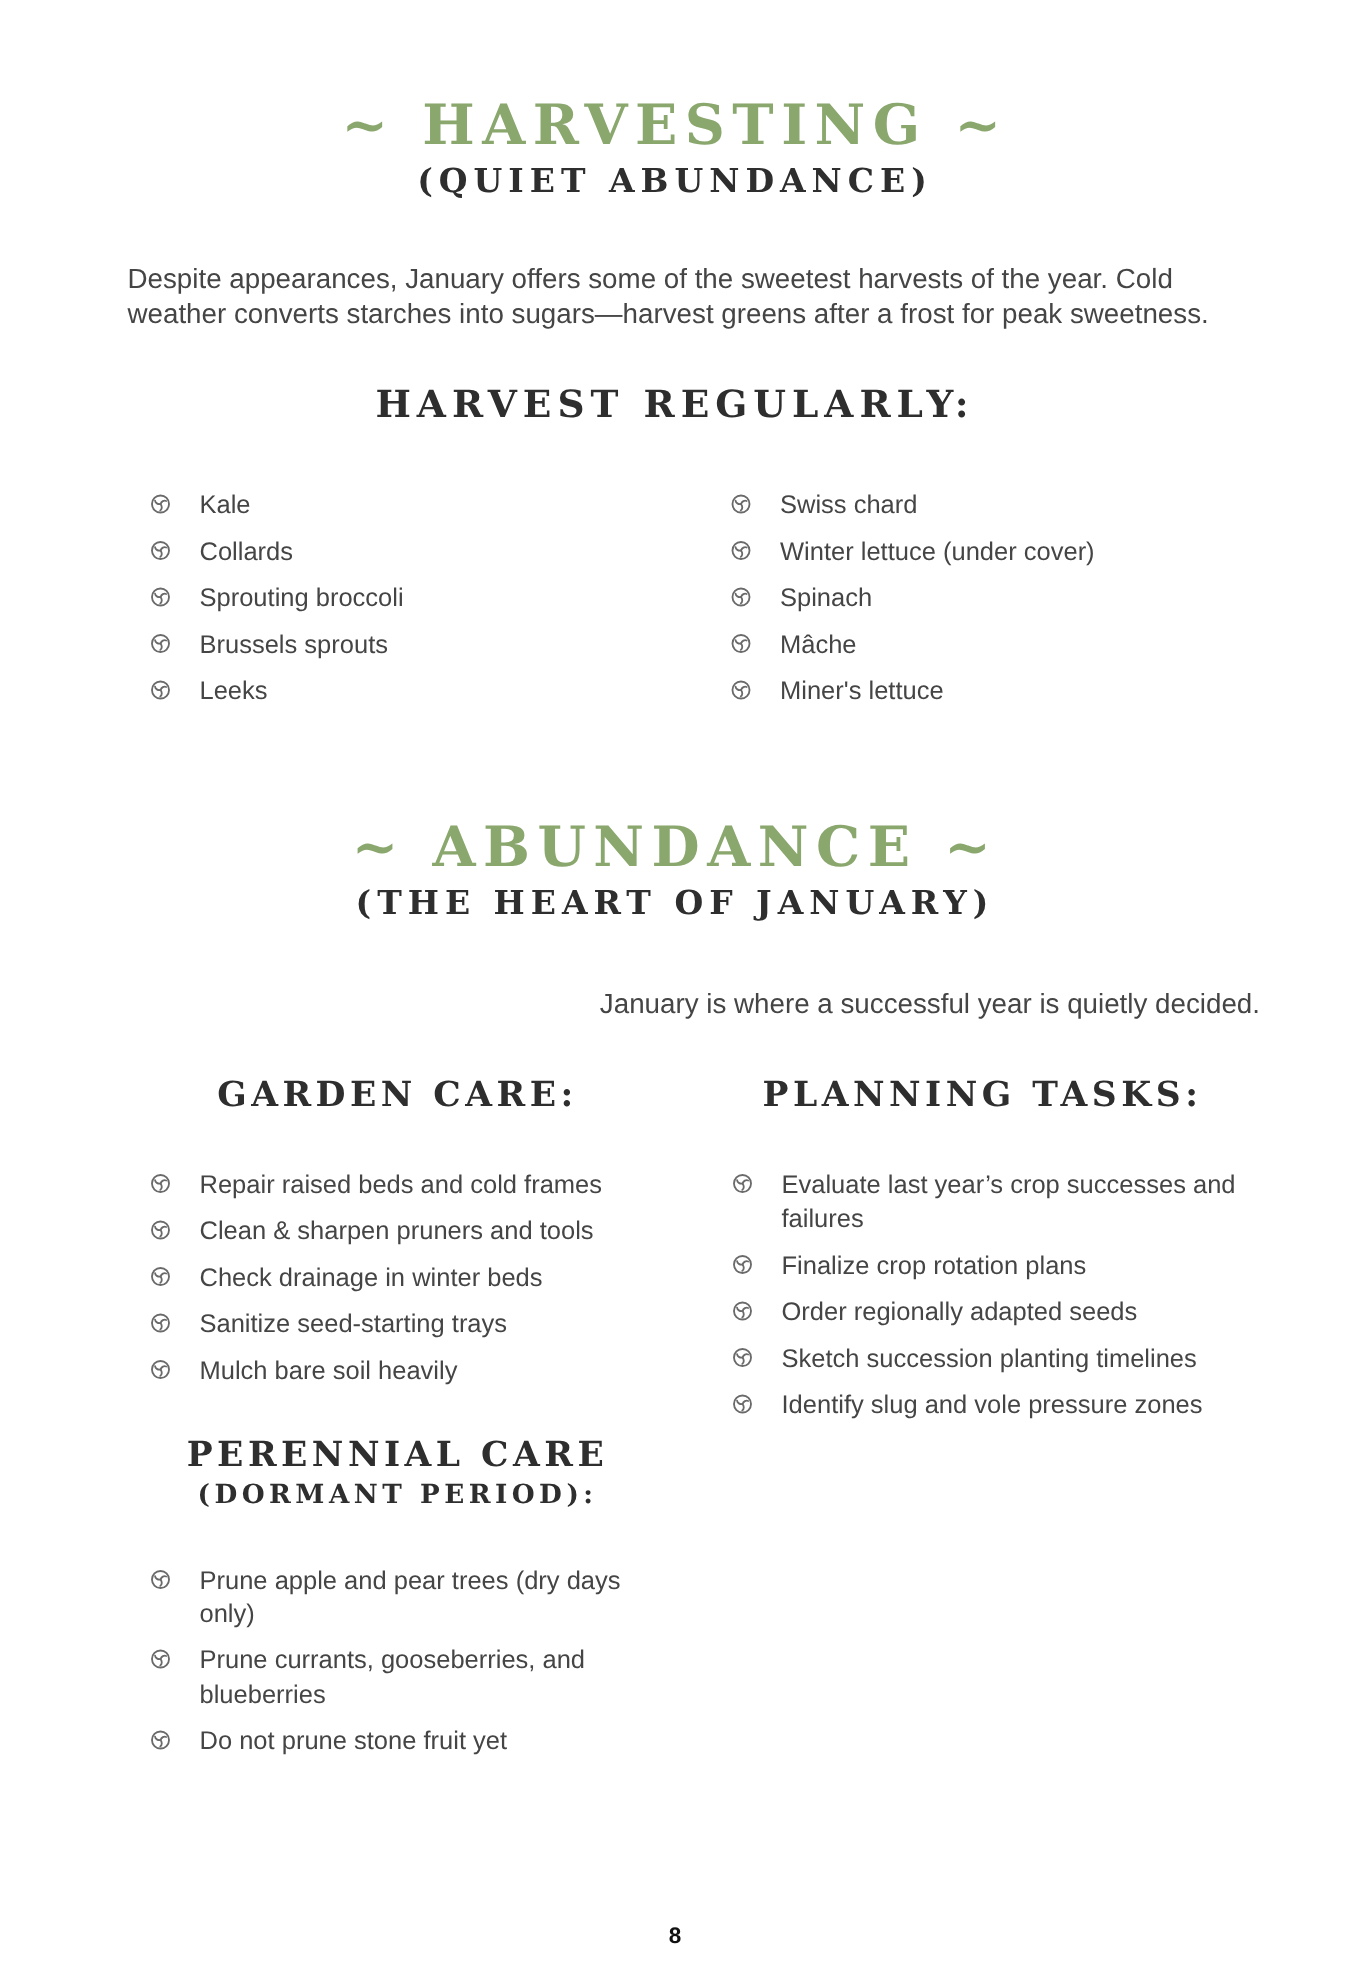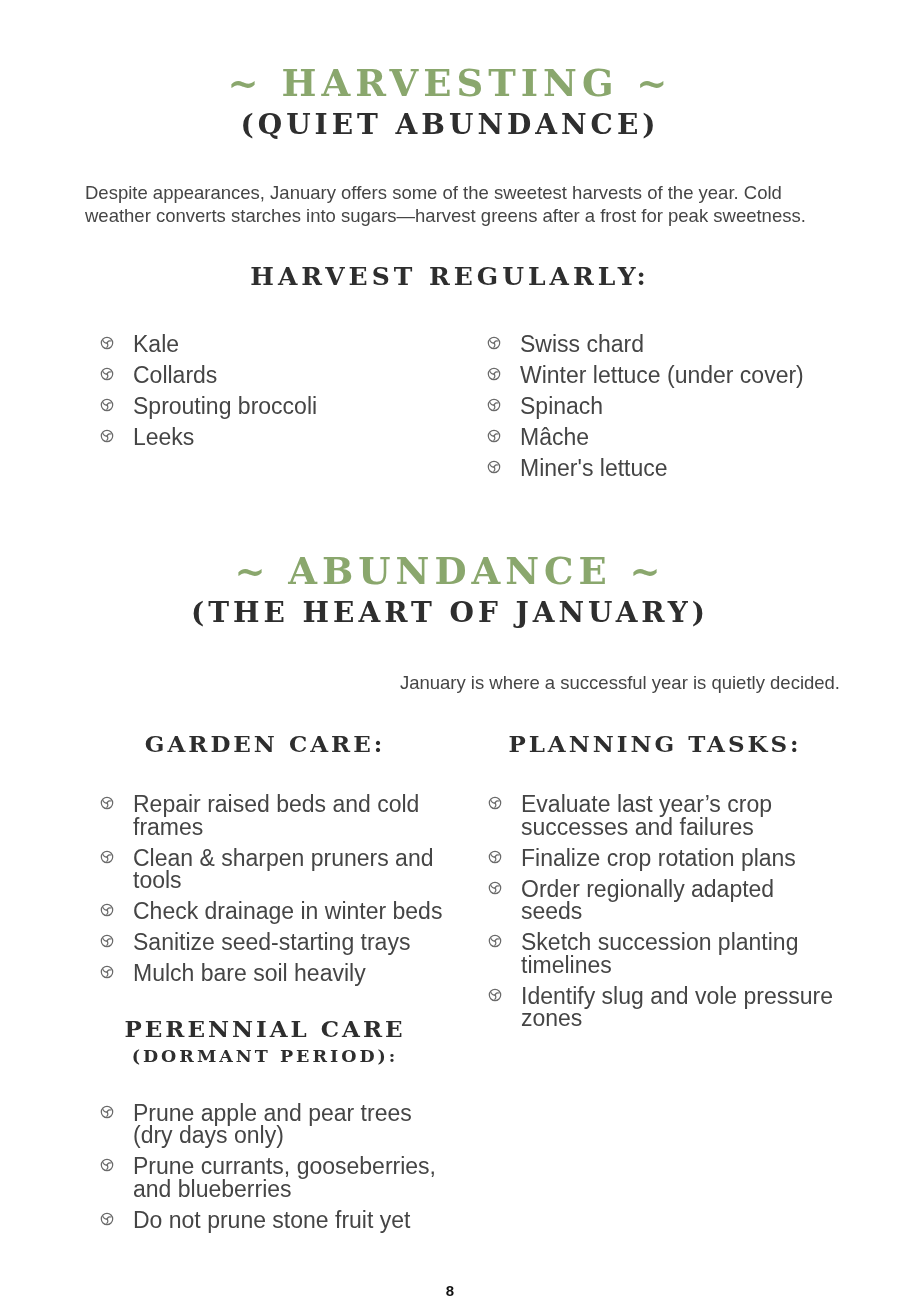--- a/index.html
+++ b/index.html
@@ -22,21 +22,21 @@
     text-align: center;
     margin: 0;
   }
   .sec-title {
     font-size: 37px;
     line-height: 1.05;
     letter-spacing: 5px;
     color: #8aa76d;
   }
   .sec-subtitle {
-    font-size: 28px;
+    font-size: 22px;
     letter-spacing: 4px;
     color: #2e2e2e;
     margin-top: 5px;
   }
   .intro {
     margin: 40px 50px 0 85px;
     font-size: 18.5px;
     line-height: 23.5px;
     color: #454545;
   }
@@ -46,21 +46,21 @@
     letter-spacing: 4px;
     color: #2e2e2e;
     margin-top: 34px;
   }
   
   ul.blist { list-style: none; margin: 0; padding: 0; }
   ul.blist li {
     display: flex;
     align-items: flex-start;
     gap: 19px;
-    font-size: 23px;
+    font-size: 17px;
     line-height: 22.5px;
     color: #454545;
     margin-bottom: 8.5px;
   }
   .bullet { flex: 0 0 auto; display: inline-block; width: 14px; height: 14px; margin-top: 3px; }
   .bullet svg { display: block; width: 14px; height: 14px; }
   
   .harvest-cols {
     display: grid;
     grid-template-columns: 387px 1fr;
@@ -159,20 +159,33 @@
           <span class="bullet">
             <svg viewBox="0 0 16 16" aria-hidden="true">
               <circle cx="8" cy="8" r="6.5" fill="none" stroke="#6a6a6a" stroke-width="1.4"></circle>
               <g fill="none" stroke="#6a6a6a" stroke-width="1.4" stroke-linecap="round">
                 <path d="M8 8 C 8.8 6 10.6 5 12.3 5.7"></path>
                 <path d="M8 8 C 8.8 6 10.6 5 12.3 5.7" transform="rotate(120 8 8)"></path>
                 <path d="M8 8 C 8.8 6 10.6 5 12.3 5.7" transform="rotate(240 8 8)"></path>
               </g>
             </svg>
           </span>
+          <span>Brussels sprouts</span>
+        </li>
+      <li>
+          <span class="bullet">
+            <svg viewBox="0 0 16 16" aria-hidden="true">
+              <circle cx="8" cy="8" r="6.5" fill="none" stroke="#6a6a6a" stroke-width="1.4"></circle>
+              <g fill="none" stroke="#6a6a6a" stroke-width="1.4" stroke-linecap="round">
+                <path d="M8 8 C 8.8 6 10.6 5 12.3 5.7"></path>
+                <path d="M8 8 C 8.8 6 10.6 5 12.3 5.7" transform="rotate(120 8 8)"></path>
+                <path d="M8 8 C 8.8 6 10.6 5 12.3 5.7" transform="rotate(240 8 8)"></path>
+              </g>
+            </svg>
+          </span>
           <span>Leeks</span>
         </li>
     </ul>
     <ul class="blist">
       <li>
           <span class="bullet">
             <svg viewBox="0 0 16 16" aria-hidden="true">
               <circle cx="8" cy="8" r="6.5" fill="none" stroke="#6a6a6a" stroke-width="1.4"></circle>
               <g fill="none" stroke="#6a6a6a" stroke-width="1.4" stroke-linecap="round">
                 <path d="M8 8 C 8.8 6 10.6 5 12.3 5.7"></path>

